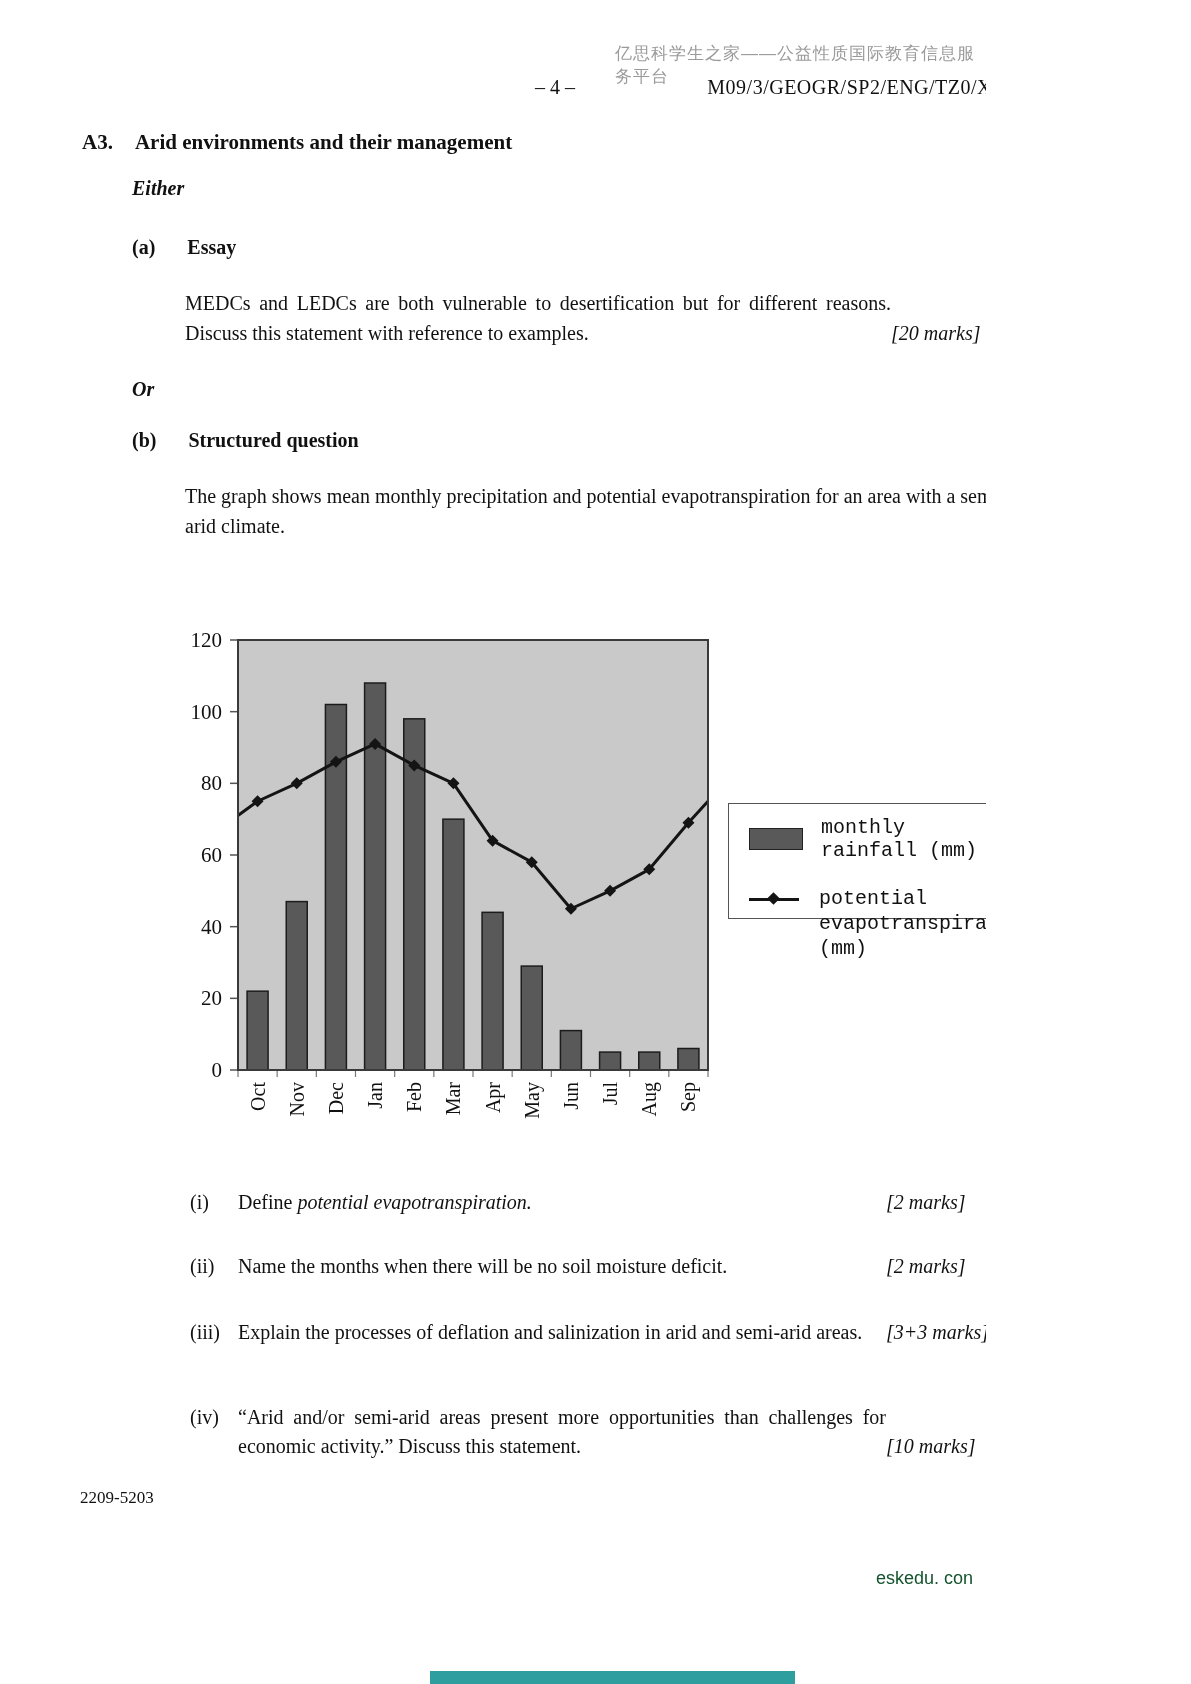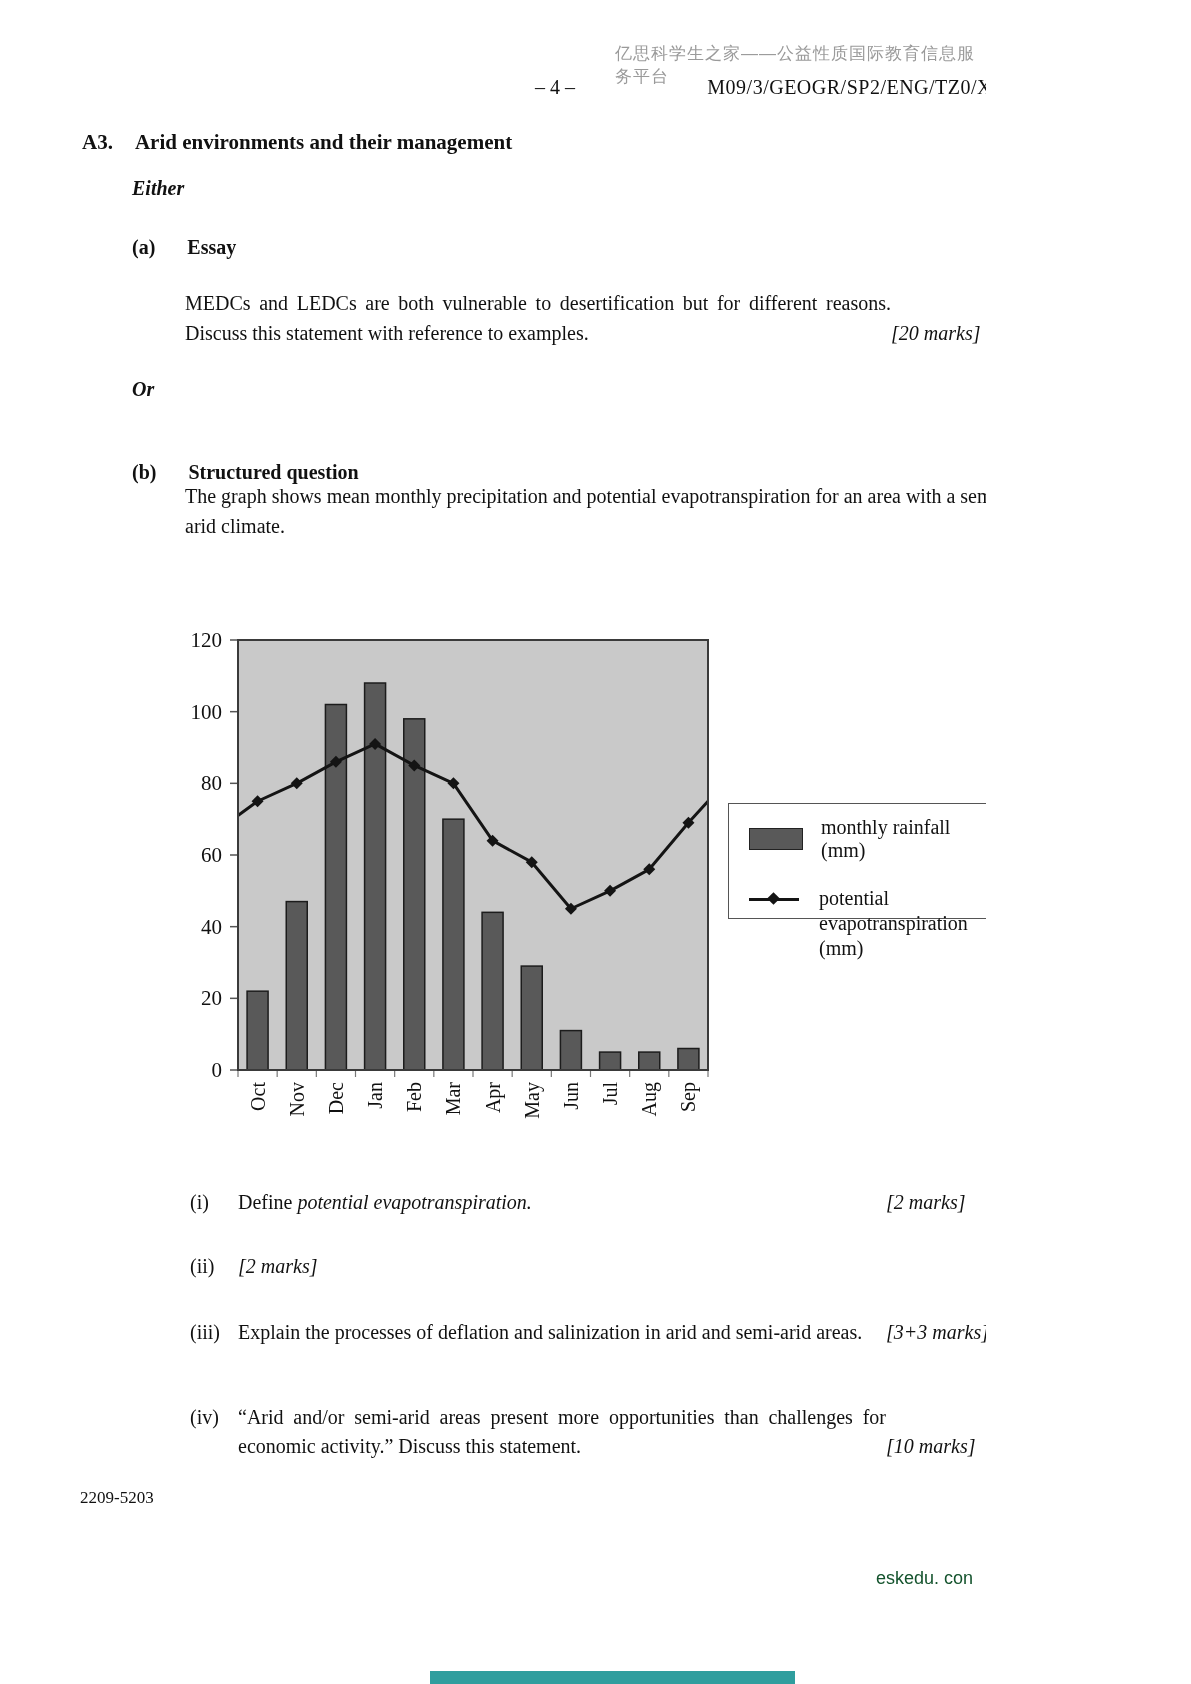--- a/index.html
+++ b/index.html
@@ -8,32 +8,32 @@
   .abs{position:absolute;}
   .banner{top:42px;left:615px;font-family:"Liberation Sans",sans-serif;font-size:17px;color:#9a9a9a;letter-spacing:1px;}
   .pageno{top:76px;left:535px;font-size:20px;}
   .papercode{top:76px;left:684px;width:344px;text-align:right;font-size:20px;letter-spacing:0.5px;}
   .qhead{top:130px;left:82px;font-size:21px;font-weight:bold;}
   .qhead .qtitle{margin-left:22px;}
   .either{top:177px;left:132px;font-size:20px;font-weight:bold;font-style:italic;}
   .or{top:378px;left:132px;font-size:20px;font-weight:bold;font-style:italic;}
   .part{left:132px;font-size:20px;font-weight:bold;}
   .part-a{top:236px;}
-  .part-b{top:429px;margin-top:32px;}
+  .part-b{top:429px;}
   .part .phead{margin-left:32px;}
   .qrow{display:flex;font-size:20px;line-height:30px;}
   .row-a{top:288px;left:185px;width:842px;}
   .row-a .txt{width:706px;text-align:justify;}
   .marks{flex:1;align-self:flex-end;text-align:left;font-style:italic;white-space:nowrap;}
   .intro{top:481px;left:185px;width:850px;font-size:20px;line-height:30px;}
   .chart{top:590px;left:180px;width:840px;height:550px;}
   svg text{font-family:"Liberation Serif",serif;}
   .legend{position:absolute;left:548px;top:213px;width:272px;height:116px;border:1px solid #555;
           background:#fff;font-size:20px;box-sizing:border-box;padding:12px 0 0 20px;}
-  .legrow{display:flex;align-items:center;}
+  .legrow{display:flex;align-items:center;font-family:Liberation Mono, monospace;}
   .legrow2{margin-top:24px;align-items:flex-start;}
   .swatch{display:inline-block;width:52px;height:20px;background:var(--bar-fill,#595959);
           border:1.5px solid #222;flex:none;margin-right:18px;}
   .legline{position:relative;display:inline-block;width:50px;height:3px;background:var(--line-color,#141414);
            flex:none;margin:12px 20px 0 0;}
   .legline::after{content:"";position:absolute;left:20px;top:-4.5px;width:9px;height:9px;
                   background:var(--line-color,#141414);transform:rotate(45deg);}
   .legtext2{width:190px;line-height:25px;}
   .subq{left:190px;width:837px;display:flex;font-size:20px;line-height:29px;}
   .subq .lbl{width:48px;flex:none;}
@@ -165,20 +165,21 @@
     <div class="lbl">(i)</div>
     <div class="body">
       <div class="txt"><span>Define </span><span class="ital">potential evapotranspiration.</span><span></span></div>
       <div class="marks">[2 marks]</div>
     </div>
   </div>
 
   <div class="abs subq sub-ii">
     <div class="lbl">(ii)</div>
     <div class="body">
+      <div class="txt">Name the months when there will be no soil moisture deficit.</div>
       <div class="marks">[2 marks]</div>
     </div>
   </div>
 
   <div class="abs subq sub-iii">
     <div class="lbl">(iii)</div>
     <div class="body">
       <div class="txt">Explain the processes of deflation and salinization in arid and semi-arid areas.</div>
       <div class="marks">[3+3 marks]</div>
     </div>

